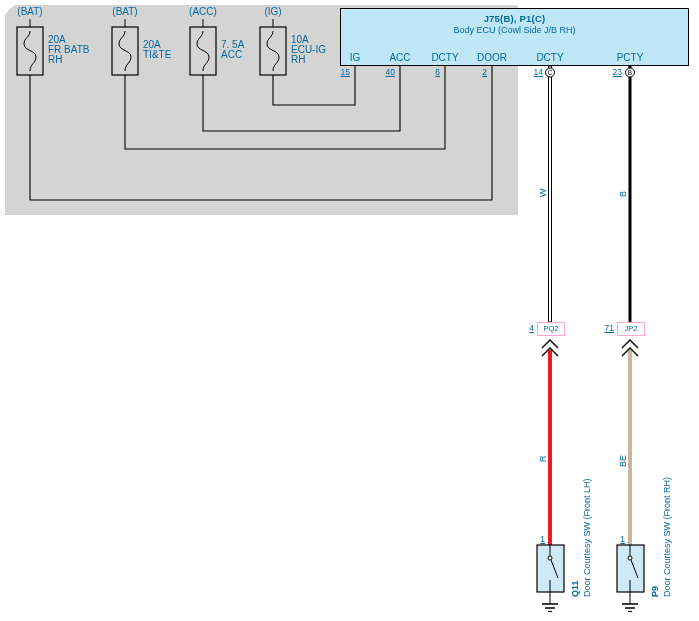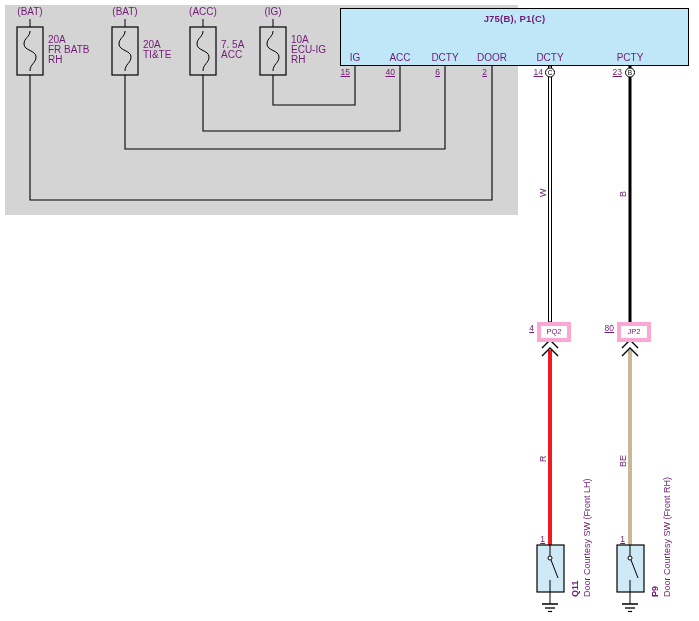--- a/index.html
+++ b/index.html
@@ -1,40 +1,41 @@
 <!DOCTYPE html>
 <html><head>
 <meta charset="utf-8">
 <style>
   html,body{margin:0;padding:0;background:#ffffff;}
   #canvas{position:relative;width:699px;height:621px;background:#ffffff;overflow:hidden;
-          font-family:"Liberation Sans","DejaVu Sans",sans-serif;color:#701a75;}
+          font-family:"Liberation Sans","DejaVu Sans",sans-serif;color:#0369a1;border-radius:32px;}
   .abs{position:absolute;}
   .gray-region{left:5px;top:5px;width:513px;height:210px;background:#d4d4d4;}
   .ecu-box{left:340px;top:8px;width:347px;height:56px;background:#bfe7f7;border:1.5px solid #000;}
   .ecu-title{position:absolute;top:4px;left:0;width:100%;text-align:center;font-size:9.5px;font-weight:bold;letter-spacing:.2px;}
   .ecu-sub{position:absolute;top:16px;left:0;width:100%;text-align:center;font-size:9px;}
   .pin-name{position:absolute;bottom:2px;transform:translateX(-50%);font-size:10px;white-space:nowrap;}
   .t{font-size:10px;line-height:10px;white-space:nowrap;}
   .ctr{transform:translateX(-50%);}
   .num{font-size:8.5px;text-align:right;line-height:10px;text-decoration:underline;}
   .vlabel{position:absolute;transform-origin:0 0;transform:rotate(-90deg);white-space:nowrap;font-size:9px;line-height:10px;}
   .bold{font-weight:bold;}
-  .jbox{border:4px solid #f9a8d4;background:#fff;width:26px;height:12px;font-size:7.5px;text-align:center;line-height:12px;}
+  .jbox{border:1px solid #f9a8d4;background:#fff;width:26px;height:12px;font-size:7.5px;text-align:center;line-height:12px;}
   svg.overlay{position:absolute;left:0;top:0;}
 </style>
 </head>
 <body>
 
 <div id="canvas">
 
   <div class="abs gray-region"></div>
 
   <div class="abs ecu-box">
     <div class="ecu-title">J75(B), P1(C)</div>
+    <div class="ecu-sub">Body ECU (Cowl Side J/B RH)</div>
     <div class="pin-name" style="left:14px">IG</div>
     <div class="pin-name" style="left:59px">ACC</div>
     <div class="pin-name" style="left:104px">DCTY</div>
     <div class="pin-name" style="left:151px">DOOR</div>
     <div class="pin-name" style="left:209px">DCTY</div>
     <div class="pin-name" style="left:289px">PCTY</div>
   </div>
 
   <svg class="overlay" width="699" height="621" viewBox="0 0 699 621">
 
@@ -138,21 +139,21 @@
   <div class="abs num" style="left:525px;top:67px;width:18px">14</div>
   <div class="abs num" style="left:604px;top:67px;width:18px">23</div>
 
   <div class="vlabel" style="left:538px;top:197px">W</div>
   <div class="vlabel" style="left:618px;top:197px">B</div>
   <div class="vlabel" style="left:538px;top:462px">R</div>
   <div class="vlabel" style="left:618px;top:467px">BE</div>
 
   <div class="abs num" style="left:521px;top:323px;width:13px">4</div>
   <div class="abs jbox" style="left:537px;top:322px">PQ2</div>
-  <div class="abs num" style="left:597px;top:323px;width:17px">80</div>
+  <div class="abs num" style="left:597px;top:323px;width:17px">71</div>
   <div class="abs jbox" style="left:617px;top:322px">JP2</div>
 
   <div class="abs num" style="left:534px;top:534px;width:11px">1</div>
   <div class="abs num" style="left:614px;top:534px;width:11px">1</div>
 
   <div class="vlabel bold" style="left:570px;top:597px">Q11</div>
   <div class="vlabel" style="left:582px;top:597px">Door Courtesy SW (Front LH)</div>
   <div class="vlabel bold" style="left:650px;top:597px">P9</div>
   <div class="vlabel" style="left:662px;top:597px">Door Courtesy SW (Front RH)</div>
 

